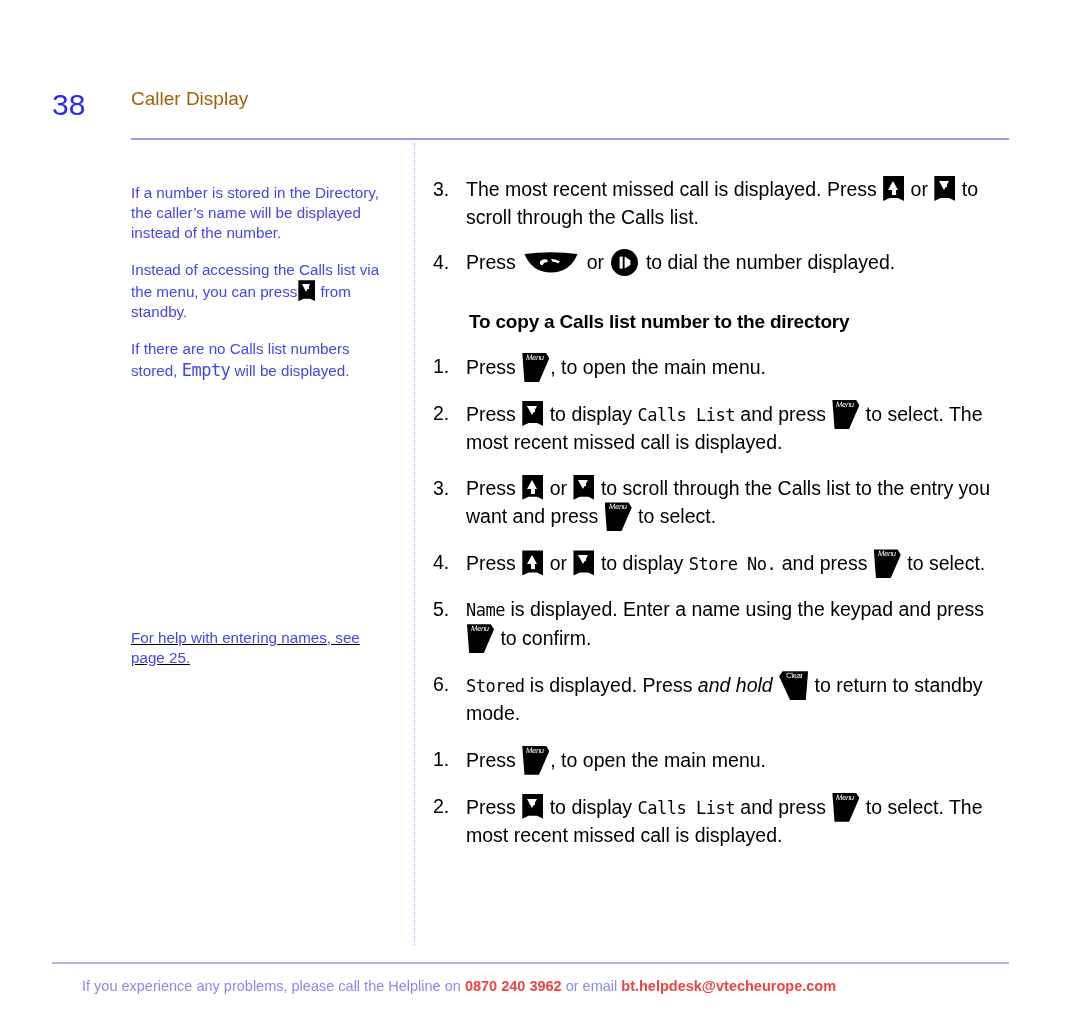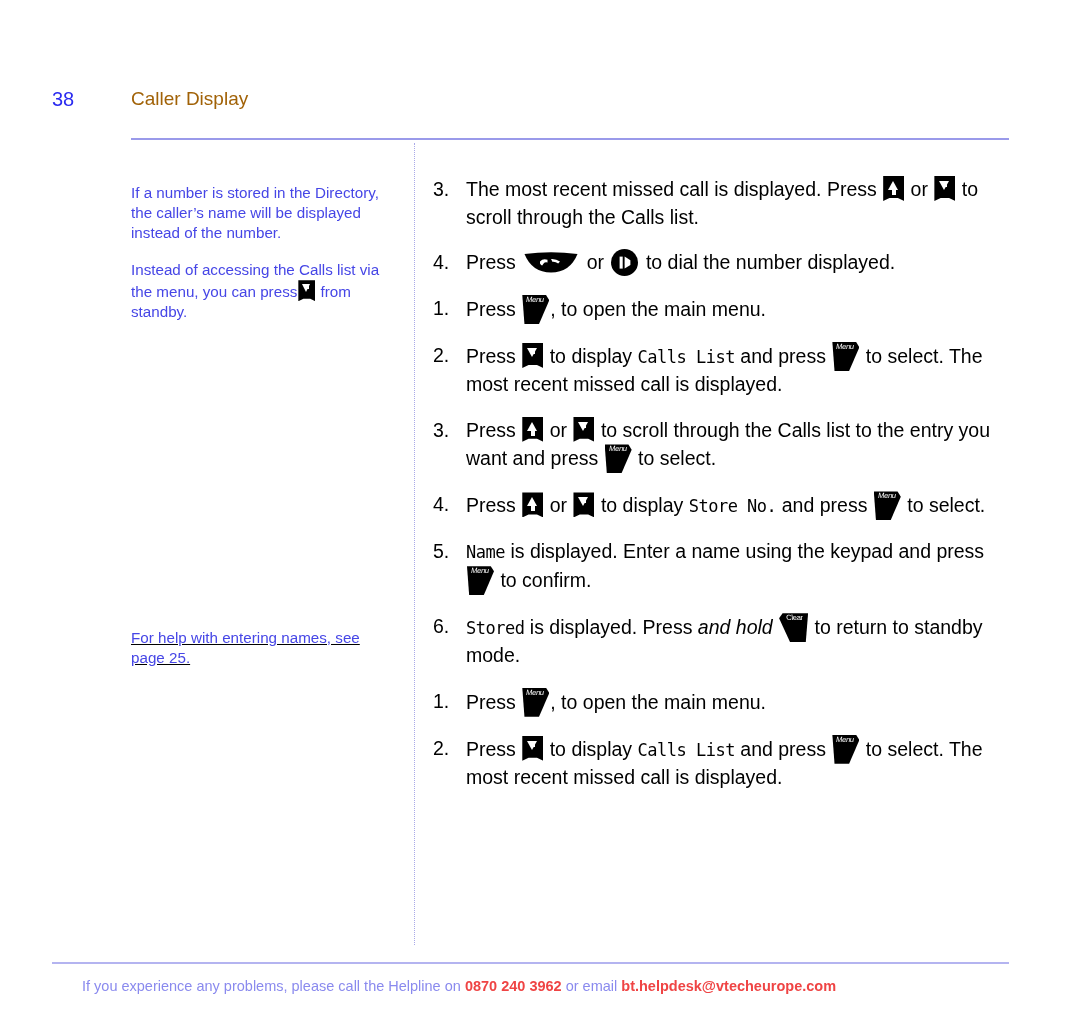--- a/index.html
+++ b/index.html
@@ -18,21 +18,21 @@
   
   .page-header {
     position: absolute;
     left: 0; top: 88px;
     width: 1080px;
     height: 36px;
   }
   .page-number {
     position: absolute;
     left: 52px; top: 0;
-    font-size: 20px;
+    font-size: 30px;
     color: #2b2bf0;
     letter-spacing: 0px;
   }
   .chapter-title {
     position: absolute;
     left: 131px; top: 0;
     font-size: 19px;
     color: #a16207;
   }
   .header-rule {
@@ -246,20 +246,25 @@
 
 <div class="sidebar">
 
   <p class="side-note">If a number is stored in the Directory, the caller’s name will be displayed instead of the number.</p>
 
   <p class="side-note">
     <span>Instead of accessing the Calls list via the menu, you can press</span><span class="key key-arrow sm down"><span class="tri"></span><span class="stem"></span></span>
     <span>from standby.</span>
   </p>
 
+  <p class="side-note">
+    <span>If there are no Calls list numbers stored,</span>
+    <span class="lcd">Empty</span>
+    <span>will be displayed.</span>
+  </p>
 </div>
 
 <div class="sidebar-lower">
   <p class="side-note">For help with entering names, see page 25.</p>
 </div>
 
 <div class="main-col">
 
   <p class="step">
     <span class="step-num">3.</span>
@@ -280,20 +285,21 @@
     </svg>
     <span>or</span>
     <svg class="key key-hf" viewBox="0 0 27 27">
       <circle cx="13.5" cy="13.5" r="13.5" fill="#000"></circle>
       <rect x="8.6" y="7.6" width="3.1" height="12" fill="#fff"></rect>
       <path d="M13.6,7.6 L19.4,11.3 L19.4,15.9 L13.6,19.6 Z" fill="#fff"></path>
     </svg>
     <span>to dial the number displayed.</span>
   </p>
 
+  <h2 class="sec-heading gap-lg">To copy a Calls list number to the directory</h2>
 
   <p class="step">
     <span class="step-num">1.</span>
     <span>Press</span>
     <span class="key key-menu"><span class="lab">Menu</span></span><span>, to open the main menu.</span>
   </p>
 
   <p class="step">
     <span class="step-num">2.</span>
     <span>Press</span>

